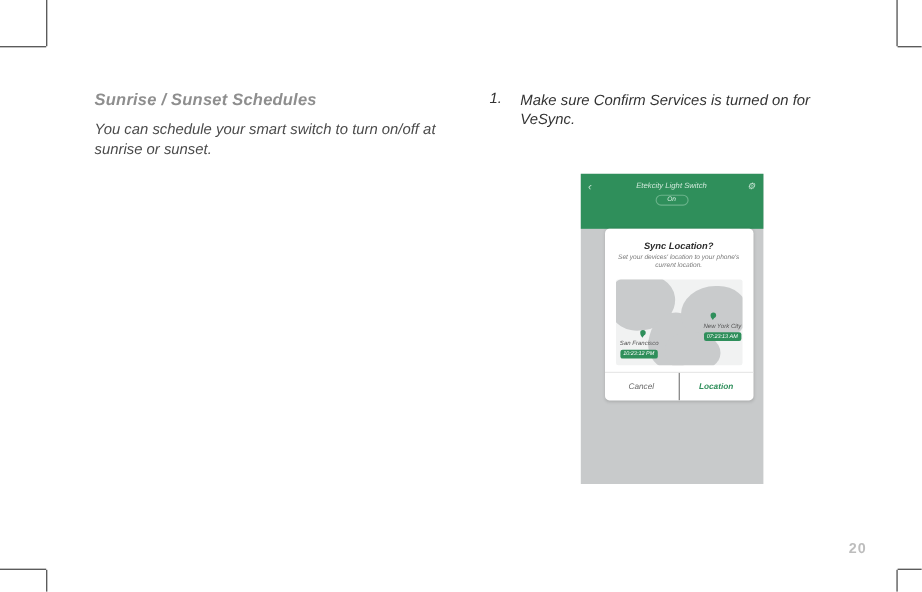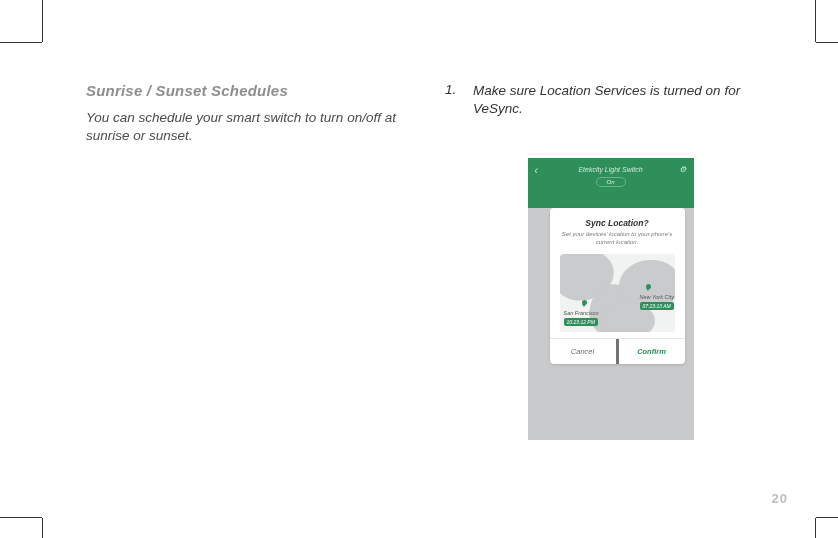--- a/index.html
+++ b/index.html
@@ -57,21 +57,21 @@
   .city-label { position: absolute; font-size: 5.5px; color: #555; white-space: nowrap; }
   .city-label.sf { left: 4px; top: 56px; }
   .city-label.ny { left: 80px; top: 40px; }
 
   .time-chip { position: absolute; font-size: 5px; background: #2f8f5b; color: #fff; padding: 1px 3px; border-radius: 2px; white-space: nowrap; }
   .time-chip.sf { left: 4px; top: 64px; }
   .time-chip.ny { left: 80px; top: 48px; }
 
   .dialog-actions { display: flex; border-top: 1px solid #e6e6e6; }
   .dialog-actions > div { flex: 1; text-align: center; font-size: 7.5px; padding: 8px 0; }
-  .act-cancel { color: #6b6b6b; border-right: 3px solid #737373; }
+  .act-cancel { color: #6b6b6b; border-right: 1px solid #737373; }
   .act-confirm { color: #2f8f5b; font-weight: 700; }
 
   .page-num { position: absolute; right: 28px; bottom: 12px; font-size: 13px; font-weight: 800; color: #bdbdbd; letter-spacing: 1px; }
 </style>
 </head>
 <body>
 
 <div class="crop tl-h"></div>
 <div class="crop tl-v"></div>
 <div class="crop tr-h"></div>
@@ -83,21 +83,21 @@
 
 <div class="page">
   <div class="columns">
     <div class="col">
       <div class="heading">Sunrise / Sunset Schedules</div>
       <div class="bodytext">You can schedule your smart switch to turn on/off at sunrise or sunset.</div>
     </div>
     <div class="col">
       <div class="step-row">
         <div class="step-num">1.</div>
-        <div class="step-text">Make sure Location Services is turned on for VeSync.</div>
+        <div class="step-text">Make sure Confirm Services is turned on for VeSync.</div>
       </div>
 
       <div class="phone-wrap">
         <div class="phone">
           <div class="phone-header">
             <span class="phone-back">‹</span>
             <div class="phone-title">Etekcity Light Switch</div>
             <span class="phone-gear">⚙</span>
             <span class="phone-status">On</span>
           </div>
@@ -114,21 +114,21 @@
                 <div class="pin sf"></div>
                 <div class="city-label sf">San Francisco</div>
                 <div class="time-chip sf">10:23:12 PM</div>
                 <div class="pin ny"></div>
                 <div class="city-label ny">New York City</div>
                 <div class="time-chip ny">07:23:13 AM</div>
               </div>
             </div>
             <div class="dialog-actions">
               <div class="act-cancel">Cancel</div>
-              <div class="act-confirm">Confirm</div>
+              <div class="act-confirm">Location</div>
             </div>
           </div>
         </div>
       </div>
     </div>
   </div>
 
   <div class="page-num">20</div>
 </div>
 

